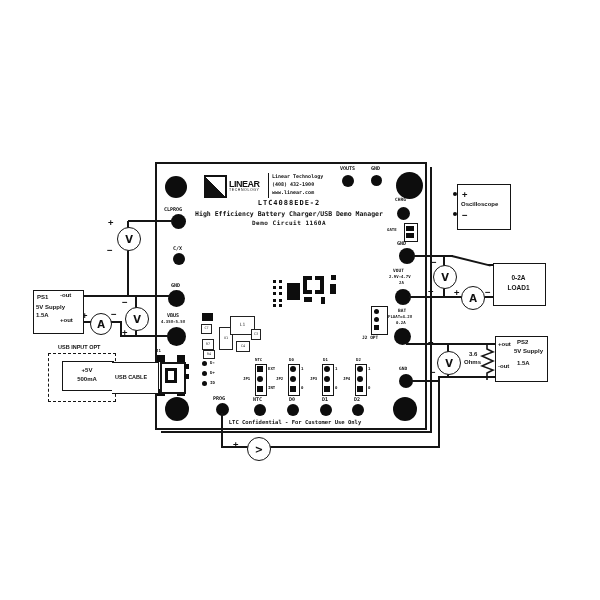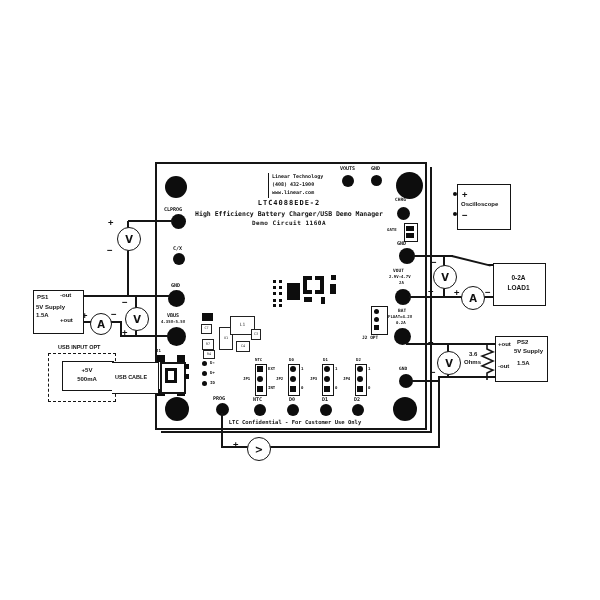--- a/index.html
+++ b/index.html
@@ -29,20 +29,27 @@
 
   <div class="obox" style="left:155px;top:162px;width:268px;height:264px;border-width:2px;"></div>
   <div class="wire" style="left:430px;top:167px;width:2px;height:266px;"></div>
   <div class="wire" style="left:161px;top:431px;width:271px;height:2px;"></div>
 
   <div class="dot" style="left:165px;top:176px;width:22px;height:22px;"></div>
   <div class="dot" style="left:396px;top:172px;width:27px;height:27px;"></div>
   <div class="dot" style="left:165px;top:397px;width:24px;height:24px;"></div>
   <div class="dot" style="left:393px;top:397px;width:24px;height:24px;"></div>
 
+  <div class="a" style="left:204px;top:174px;width:62px;height:25px;display:flex;align-items:center;">
+    <div style="width:19px;height:19px;border:2px solid #111;background:linear-gradient(45deg,#111 49%,#fff 50%);"></div>
+    <div style="margin-left:2px;">
+      <div style="font:bold 9px/1 'Liberation Sans',sans-serif;letter-spacing:-.5px;">LINEAR</div>
+      <div style="font:3.5px/1 'Liberation Sans',sans-serif;letter-spacing:.6px;">TECHNOLOGY</div>
+    </div>
+  </div>
   <div class="wire" style="left:268px;top:173px;width:1px;height:25px;"></div>
   <div class="sk" style="left:272px;top:174px;">Linear Technology</div>
   <div class="sk" style="left:272px;top:182px;">(408) 432-1900</div>
   <div class="sk" style="left:272px;top:190px;">www.linear.com</div>
 
   <div class="sk ctr" style="left:160px;top:200px;width:258px;font-size:7px;letter-spacing:1px;">LTC4088EDE-2</div>
   <div class="sk ctr" style="left:158px;top:211px;width:262px;font-size:6.5px;">High Efficiency Battery Charger/USB Demo Manager</div>
   <div class="sk ctr" style="left:160px;top:220px;width:258px;font-size:6px;letter-spacing:.5px;">Demo Circuit 1160A</div>
 
   <div class="sk" style="left:340px;top:166px;">VOUTS</div>

